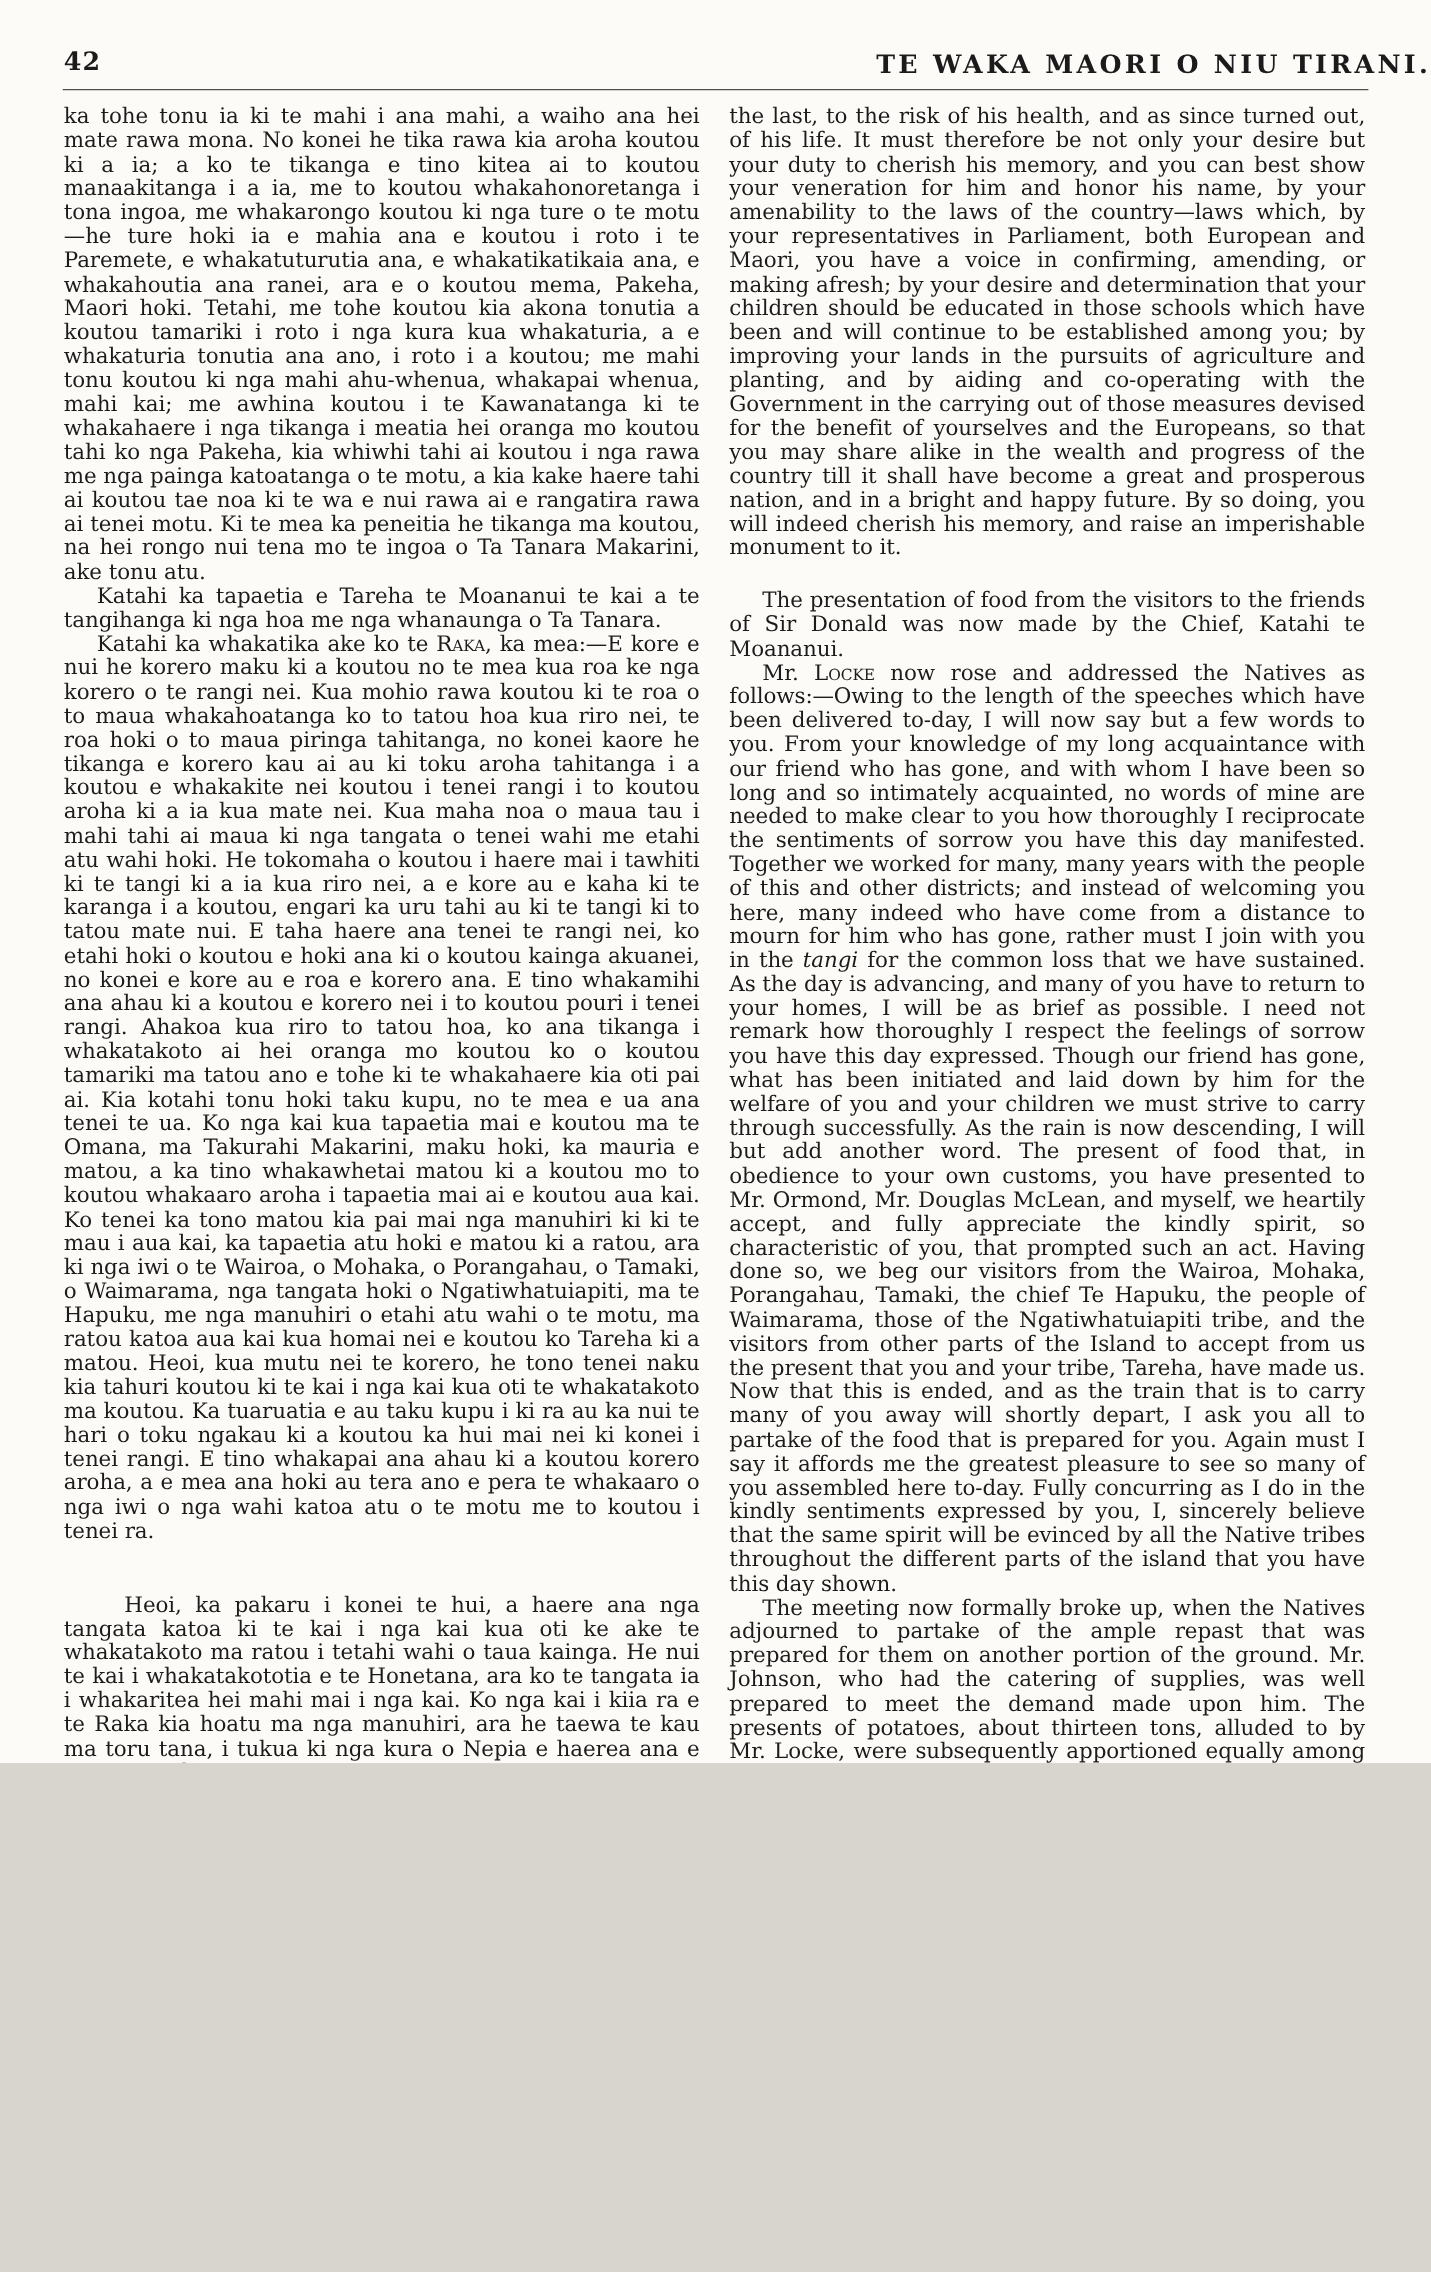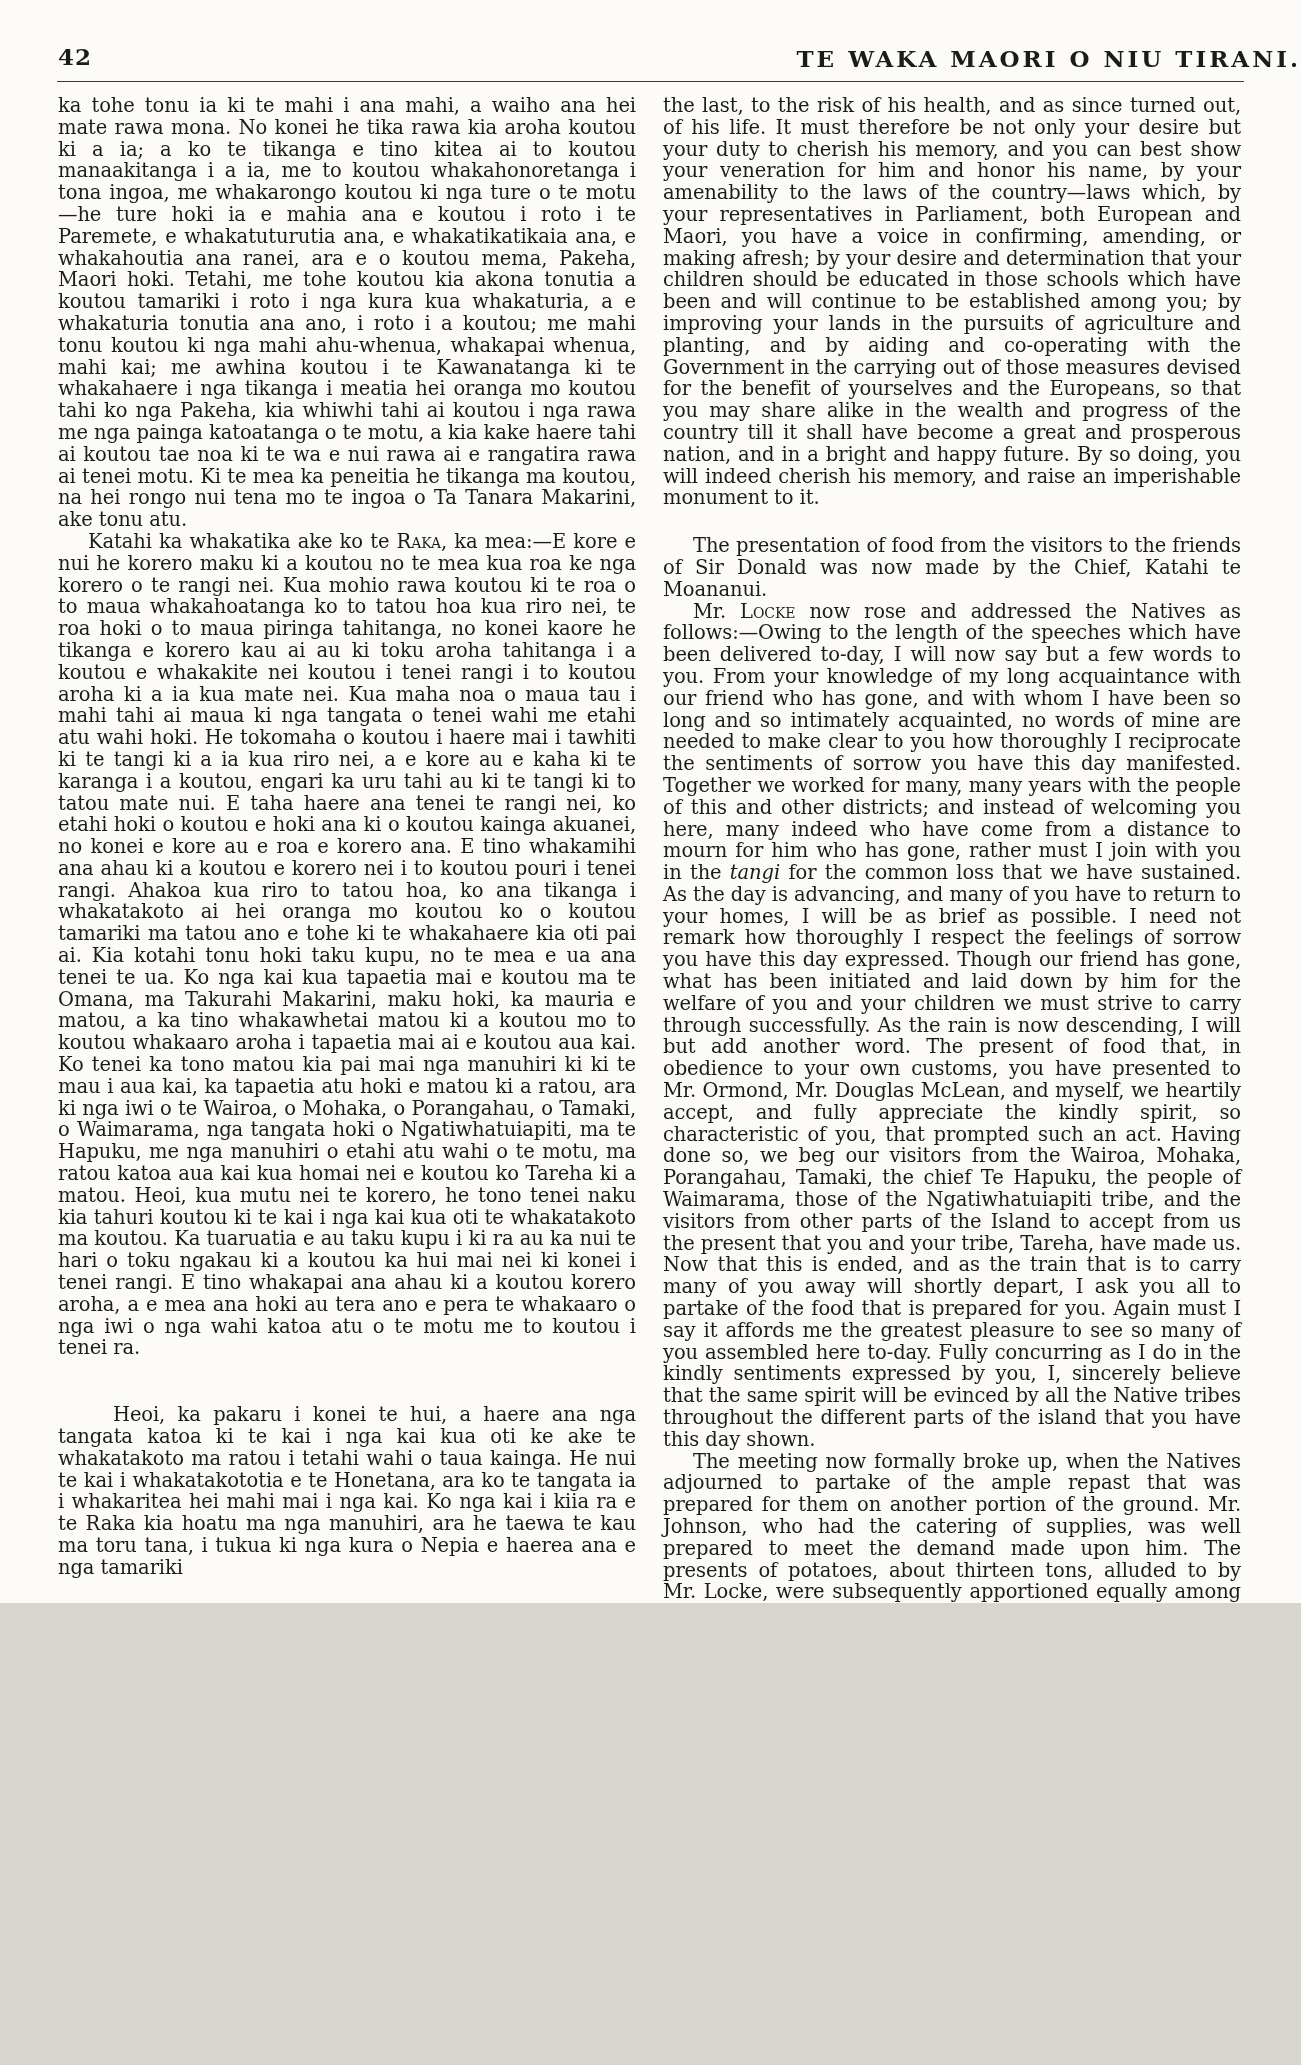--- a/index.html
+++ b/index.html
@@ -78,20 +78,21 @@
     <span class="page-number">42</span>
     <div class="title">TE WAKA MAORI O NIU TIRANI.</div>
   </header>
 
   <hr class="header-rule">
 
   <main class="columns">
 
     <section class="column left">
       <p class="cont"><span>ka tohe tonu ia ki te mahi i ana mahi, a waiho ana hei mate rawa mona. No konei he tika rawa kia aroha koutou ki a ia; a ko te tikanga e tino kitea ai to koutou manaakitanga i a ia, me to koutou whakahonoretanga i tona ingoa, me whakarongo koutou ki nga ture o te motu—he ture hoki ia e mahia ana e koutou i roto i te Paremete, e whakatuturutia ana, e whakatikatikaia ana, e whakahoutia ana ranei, ara e o koutou mema, Pakeha, Maori hoki. Tetahi, me tohe koutou kia akona tonutia a koutou tamariki i roto i nga kura kua whakaturia, a e whakaturia tonutia ana ano, i roto i a koutou; me mahi tonu koutou ki nga mahi ahu-whenua, whakapai whenua, mahi kai; me awhina koutou i te Kawanatanga ki te whakahaere i nga tikanga i meatia hei oranga mo koutou tahi ko nga Pakeha, kia whiwhi tahi ai koutou i nga rawa me nga painga katoatanga o te motu, a kia kake haere tahi ai koutou tae noa ki te wa e nui rawa ai e rangatira rawa ai tenei motu. Ki te mea ka peneitia he tikanga ma koutou, na hei rongo nui tena mo te ingoa o Ta Tanara Makarini, ake tonu atu.</span></p>
+      <p><span>Katahi ka tapaetia e Tareha te Moananui te kai a te tangihanga ki nga hoa me nga whanaunga o Ta Tanara.</span></p>
       <p><span>Katahi ka whakatika ake ko te </span><span class="sc">Raka</span><span>, ka mea:—E kore e nui he korero maku ki a koutou no te mea kua roa ke nga korero o te rangi nei. Kua mohio rawa koutou ki te roa o to maua whakahoatanga ko to tatou hoa kua riro nei, te roa hoki o to maua piringa tahitanga, no konei kaore he tikanga e korero kau ai au ki toku aroha tahitanga i a koutou e whakakite nei koutou i tenei rangi i to koutou aroha ki a ia kua mate nei. Kua maha noa o maua tau i mahi tahi ai maua ki nga tangata o tenei wahi me etahi atu wahi hoki. He tokomaha o koutou i haere mai i tawhiti ki te tangi ki a ia kua riro nei, a e kore au e kaha ki te karanga i a koutou, engari ka uru tahi au ki te tangi ki to tatou mate nui. E taha haere ana tenei te rangi nei, ko etahi hoki o koutou e hoki ana ki o koutou kainga akuanei, no konei e kore au e roa e korero ana. E tino whakamihi ana ahau ki a koutou e korero nei i to koutou pouri i tenei rangi. Ahakoa kua riro to tatou hoa, ko ana tikanga i whakatakoto ai hei oranga mo koutou ko o koutou tamariki ma tatou ano e tohe ki te whakahaere kia oti pai ai. Kia kotahi tonu hoki taku kupu, no te mea e ua ana tenei te ua. Ko nga kai kua tapaetia mai e koutou ma te Omana, ma Takurahi Makarini, maku hoki, ka mauria e matou, a ka tino whakawhetai matou ki a koutou mo to koutou whakaaro aroha i tapaetia mai ai e koutou aua kai. Ko tenei ka tono matou kia pai mai nga manuhiri ki ki te mau i aua kai, ka tapaetia atu hoki e matou ki a ratou, ara ki nga iwi o te Wairoa, o Mohaka, o Porangahau, o Tamaki, o Waimarama, nga tangata hoki o Ngatiwhatuiapiti, ma te Hapuku, me nga manuhiri o etahi atu wahi o te motu, ma ratou katoa aua kai kua homai nei e koutou ko Tareha ki a matou. Heoi, kua mutu nei te korero, he tono tenei naku kia tahuri koutou ki te kai i nga kai kua oti te whakatakoto ma koutou. Ka tuaruatia e au taku kupu i ki ra au ka nui te hari o toku ngakau ki a koutou ka hui mai nei ki konei i tenei rangi. E tino whakapai ana ahau ki a koutou korero aroha, a e mea ana hoki au tera ano e pera te whakaaro o nga iwi o nga wahi katoa atu o te motu me to koutou i tenei ra.</span></p>
       <p class="gap-top-lg big-indent"><span>Heoi, ka pakaru i konei te hui, a haere ana nga tangata katoa ki te kai i nga kai kua oti ke ake te whakatakoto ma ratou i tetahi wahi o taua kainga. He nui te kai i whakatakototia e te Honetana, ara ko te tangata ia i whakaritea hei mahi mai i nga kai. Ko nga kai i kiia ra e te Raka kia hoatu ma nga manuhiri, ara he taewa te kau ma toru tana, i tukua ki nga kura o Nepia e haerea ana e nga tamariki</span></p>
     </section>
 
     <div class="col-divider"></div>
 
     <section class="column right">
       <p class="cont"><span>the last, to the risk of his health, and as since turned out, of his life. It must therefore be not only your desire but your duty to cherish his memory, and you can best show your veneration for him and honor his name, by your amenability to the laws of the country—laws which, by your representatives in Parliament, both European and Maori, you have a voice in confirming, amending, or making afresh; by your desire and determination that your children should be educated in those schools which have been and will continue to be established among you; by improving your lands in the pursuits of agriculture and planting, and by aiding and co-operating with the Government in the carrying out of those measures devised for the benefit of yourselves and the Europeans, so that you may share alike in the wealth and progress of the country till it shall have become a great and prosperous nation, and in a bright and happy future. By so doing, you will indeed cherish his memory, and raise an imperishable monument to it.</span></p>
       <p class="gap-top-sm"><span>The presentation of food from the visitors to the friends of Sir Donald was now made by the Chief, Katahi te Moananui.</span></p>
       <p><span>Mr. </span><span class="sc">Locke</span><span> now rose and addressed the Natives as follows:—Owing to the length of the speeches which have been delivered to-day, I will now say but a few words to you. From your knowledge of my long acquaintance with our friend who has gone, and with whom I have been so long and so intimately acquainted, no words of mine are needed to make clear to you how thoroughly I reciprocate the sentiments of sorrow you have this day manifested. Together we worked for many, many years with the people of this and other districts; and instead of welcoming you here, many indeed who have come from a distance to mourn for him who has gone, rather must I join with you in the </span><span class="it">tangi</span><span> for the common loss that we have sustained. As the day is advancing, and many of you have to return to your homes, I will be as brief as possible. I need not remark how thoroughly I respect the feelings of sorrow you have this day expressed. Though our friend has gone, what has been initiated and laid down by him for the welfare of you and your children we must strive to carry through successfully. As the rain is now descending, I will but add another word. The present of food that, in obedience to your own customs, you have presented to Mr. Ormond, Mr. Douglas McLean, and myself, we heartily accept, and fully appreciate the kindly spirit, so characteristic of you, that prompted such an act. Having done so, we beg our visitors from the Wairoa, Mohaka, Porangahau, Tamaki, the chief Te Hapuku, the people of Waimarama, those of the Ngatiwhatuiapiti tribe, and the visitors from other parts of the Island to accept from us the present that you and your tribe, Tareha, have made us. Now that this is ended, and as the train that is to carry many of you away will shortly depart, I ask you all to partake of the food that is prepared for you. Again must I say it affords me the greatest pleasure to see so many of you assembled here to-day. Fully concurring as I do in the kindly sentiments expressed by you, I, sincerely believe that the same spirit will be evinced by all the Native tribes throughout the different parts of the island that you have this day shown.</span></p>

